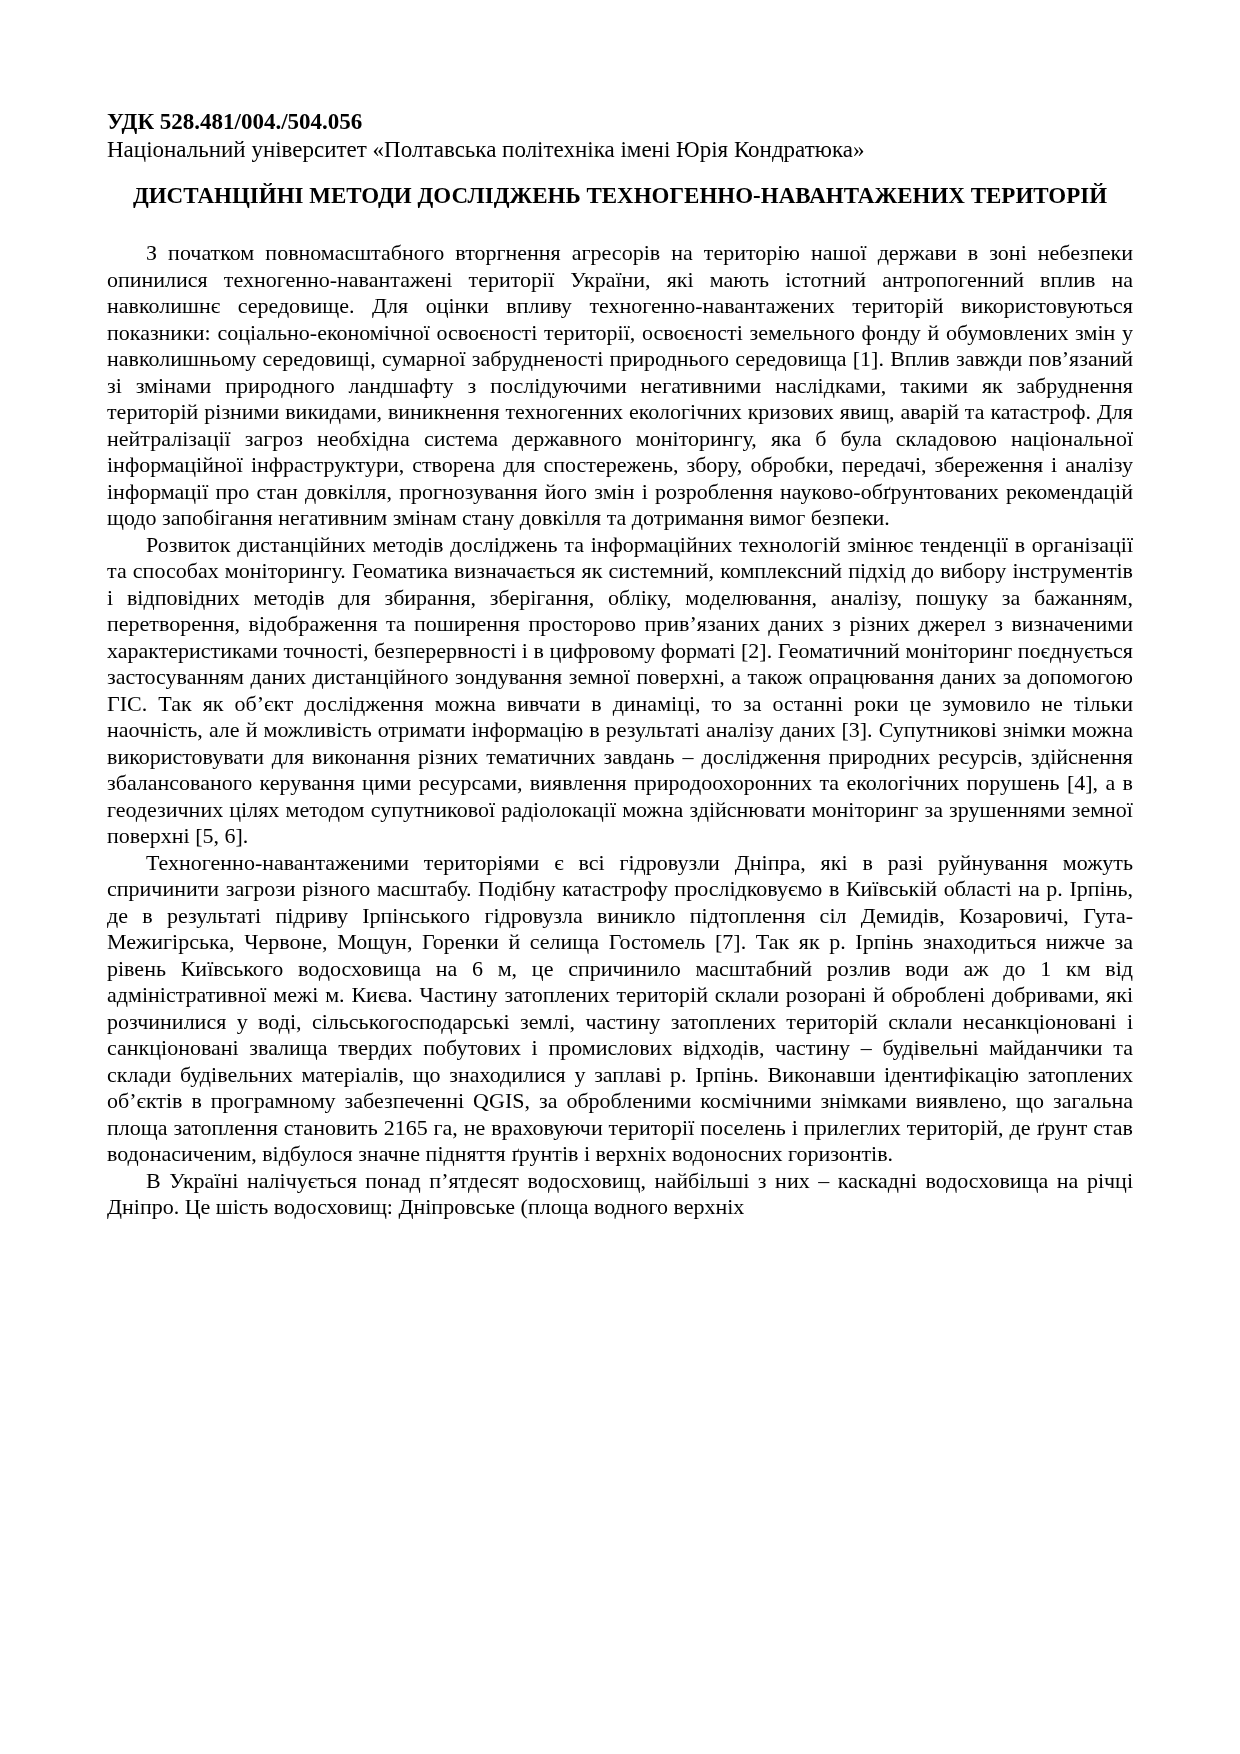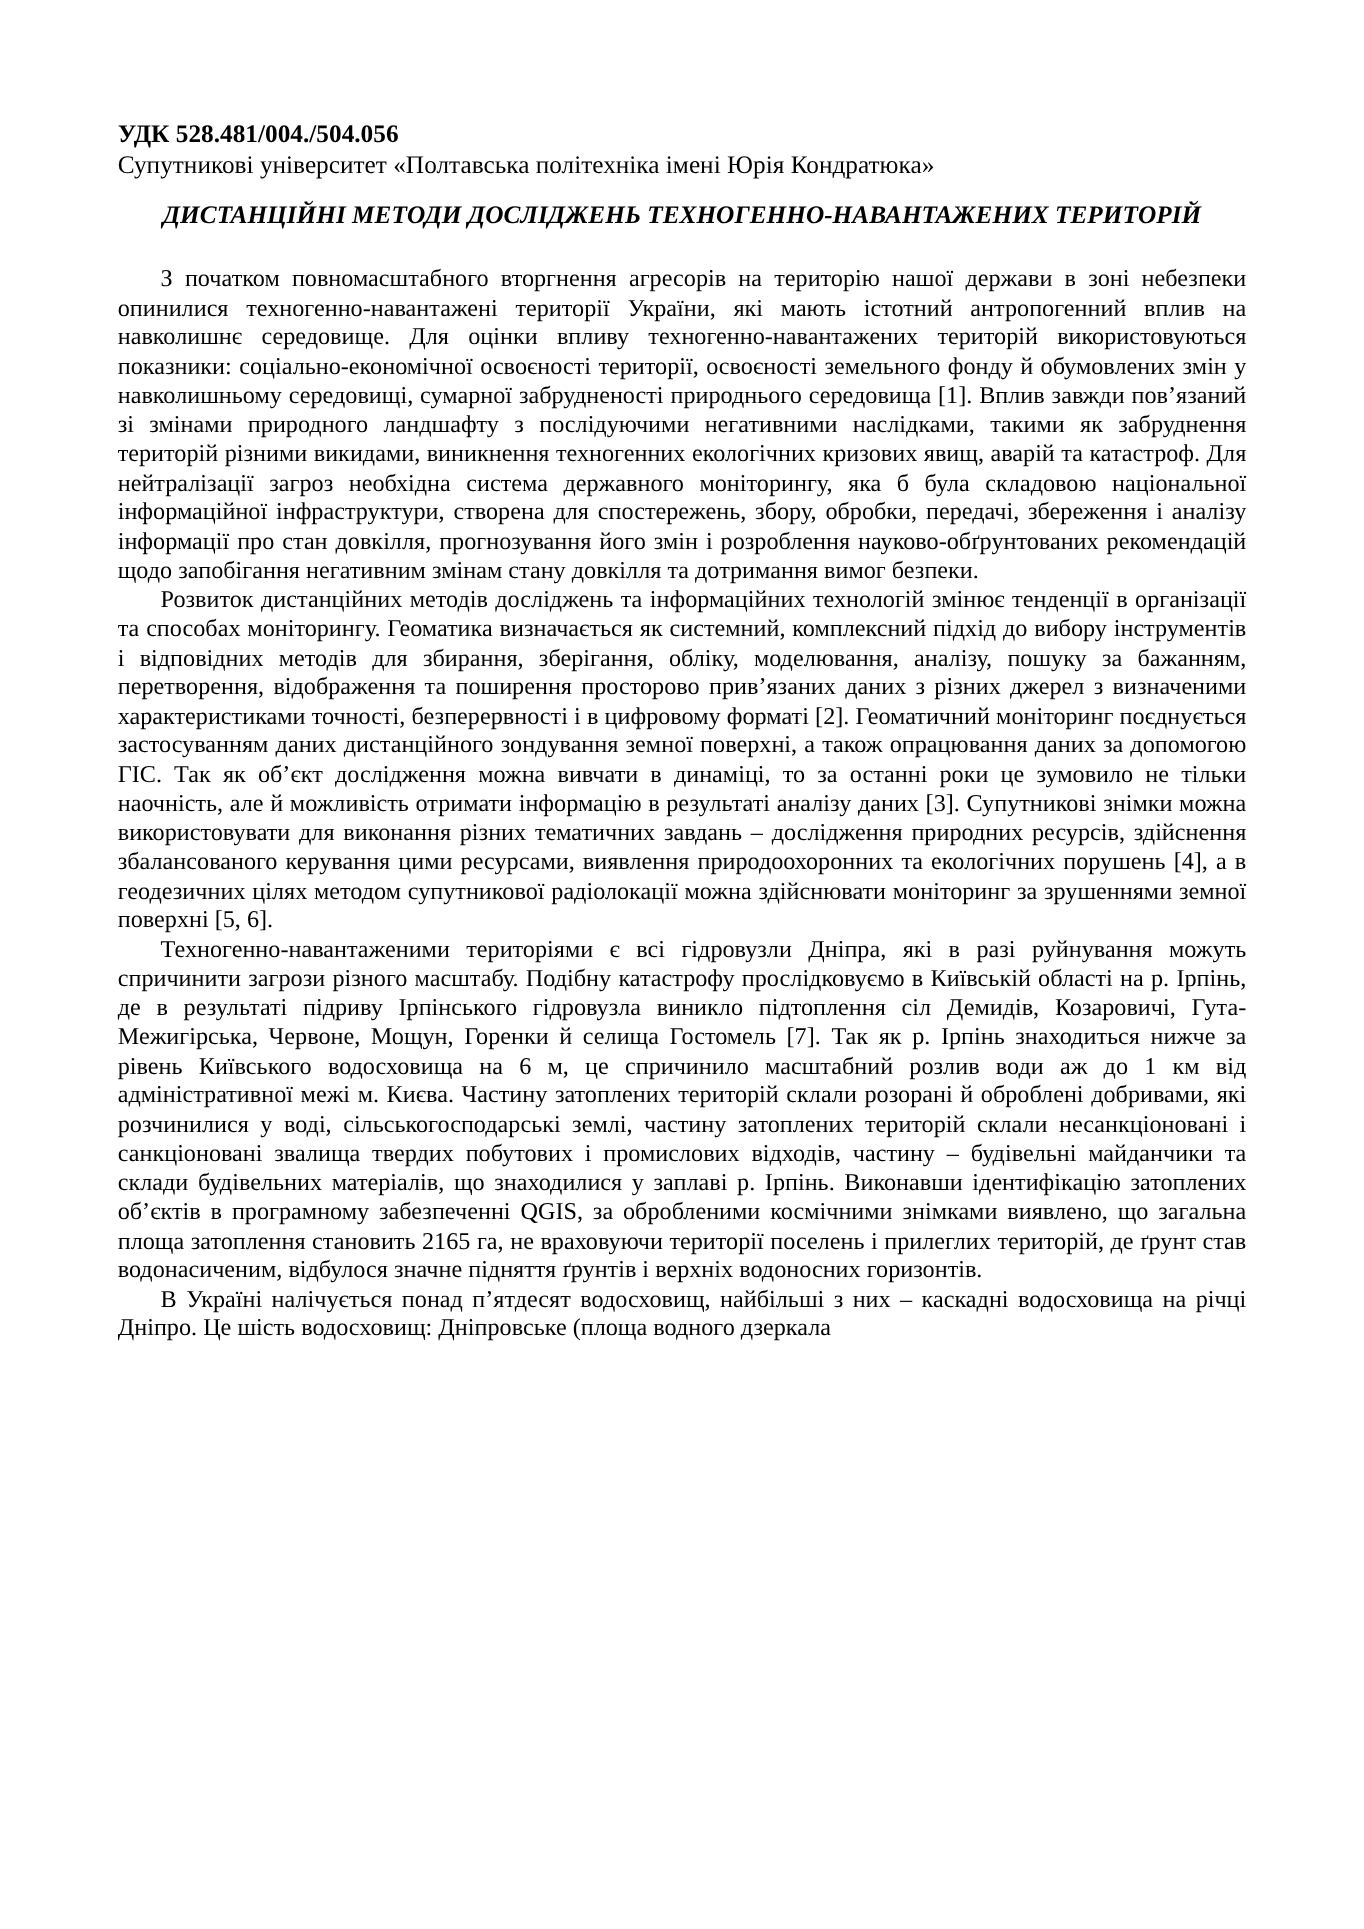--- a/index.html
+++ b/index.html
@@ -26,45 +26,44 @@
   .bold {
     font-weight: bold;
   }
   .article-title {
     margin: 18px auto 0 auto;
     max-width: 980px;
     font-size: 23px;
     font-weight: bold;
     line-height: 28px;
     text-align: center;
-    font-style: italic;
   }
   .body-block {
     margin-top: 30px;
   }
   .body-block p.para {
     margin: 0;
     font-size: 22px;
     line-height: 26.5px;
     text-align: justify;
     text-indent: 39px;
   }
 </style>
 </head>
 <body>
 
 <div class="page">
 
   <div class="header-block">
     <p class="bold">УДК 528.481/004./504.056</p>
-    <p>Супутникові університет «Полтавська політехніка імені Юрія Кондратюка»</p>
+    <p>Національний університет «Полтавська політехніка імені Юрія Кондратюка»</p>
   </div>
 
   <h1 class="article-title">ДИСТАНЦІЙНІ МЕТОДИ ДОСЛІДЖЕНЬ ТЕХНОГЕННО-НАВАНТАЖЕНИХ ТЕРИТОРІЙ</h1>
 
   <div class="body-block">
     <p class="para">З початком повномасштабного вторгнення агресорів на територію нашої держави в зоні небезпеки опинилися техногенно-навантажені території України, які мають істотний антропогенний вплив на навколишнє середовище. Для оцінки впливу техногенно-навантажених територій використовуються показники: соціально-економічної освоєності території, освоєності земельного фонду й обумовлених змін у навколишньому середовищі, сумарної забрудненості природнього середовища [1]. Вплив завжди пов’язаний зі змінами природного ландшафту з послідуючими негативними наслідками, такими як забруднення територій різними викидами, виникнення техногенних екологічних кризових явищ, аварій та катастроф. Для нейтралізації загроз необхідна система державного моніторингу, яка б була складовою національної інформаційної інфраструктури, створена для спостережень, збору, обробки, передачі, збереження і аналізу інформації про стан довкілля, прогнозування його змін і розроблення науково-обґрунтованих рекомендацій щодо запобігання негативним змінам стану довкілля та дотримання вимог безпеки.</p>
     <p class="para">Розвиток дистанційних методів досліджень та інформаційних технологій змінює тенденції в організації та способах моніторингу. Геоматика визначається як системний, комплексний підхід до вибору інструментів і відповідних методів для збирання, зберігання, обліку, моделювання, аналізу, пошуку за бажанням, перетворення, відображення та поширення просторово прив’язаних даних з різних джерел з визначеними характеристиками точності, безперервності і в цифровому форматі [2]. Геоматичний моніторинг поєднується застосуванням даних дистанційного зондування земної поверхні, а також опрацювання даних за допомогою ГІС. Так як об’єкт дослідження можна вивчати в динаміці, то за останні роки це зумовило не тільки наочність, але й можливість отримати інформацію в результаті аналізу даних [3]. Супутникові знімки можна використовувати для виконання різних тематичних завдань – дослідження природних ресурсів, здійснення збалансованого керування цими ресурсами, виявлення природоохоронних та екологічних порушень [4], а в геодезичних цілях методом супутникової радіолокації можна здійснювати моніторинг за зрушеннями земної поверхні [5, 6].</p>
     <p class="para">Техногенно-навантаженими територіями є всі гідровузли Дніпра, які в разі руйнування можуть спричинити загрози різного масштабу. Подібну катастрофу прослідковуємо в Київській області на р. Ірпінь, де в результаті підриву Ірпінського гідровузла виникло підтоплення сіл Демидів, Козаровичі, Гута-Межигірська, Червоне, Мощун, Горенки й селища Гостомель [7]. Так як р. Ірпінь знаходиться нижче за рівень Київського водосховища на 6 м, це спричинило масштабний розлив води аж до 1 км від адміністративної межі м. Києва. Частину затоплених територій склали розорані й оброблені добривами, які розчинилися у воді,  сільськогосподарські землі, частину затоплених територій склали несанкціоновані і санкціоновані звалища твердих побутових і промислових відходів, частину – будівельні майданчики та склади будівельних матеріалів, що знаходилися у заплаві р. Ірпінь. Виконавши ідентифікацію затоплених об’єктів в програмному забезпеченні QGIS, за обробленими космічними знімками виявлено, що загальна площа затоплення становить 2165 га, не враховуючи території поселень і прилеглих територій, де ґрунт став водонасиченим, відбулося значне підняття ґрунтів і верхніх водоносних горизонтів.</p>
-    <p class="para">В Україні налічується понад п’ятдесят водосховищ, найбільші з них – каскадні водосховища на річці Дніпро. Це шість водосховищ: Дніпровське (площа водного дзеркала</p>
+    <p class="para">В Україні налічується понад п’ятдесят водосховищ, найбільші з них – каскадні водосховища на річці Дніпро. Це шість водосховищ: Дніпровське (площа водного верхніх</p>
   </div>
 
 </div>
 
 </body></html>

